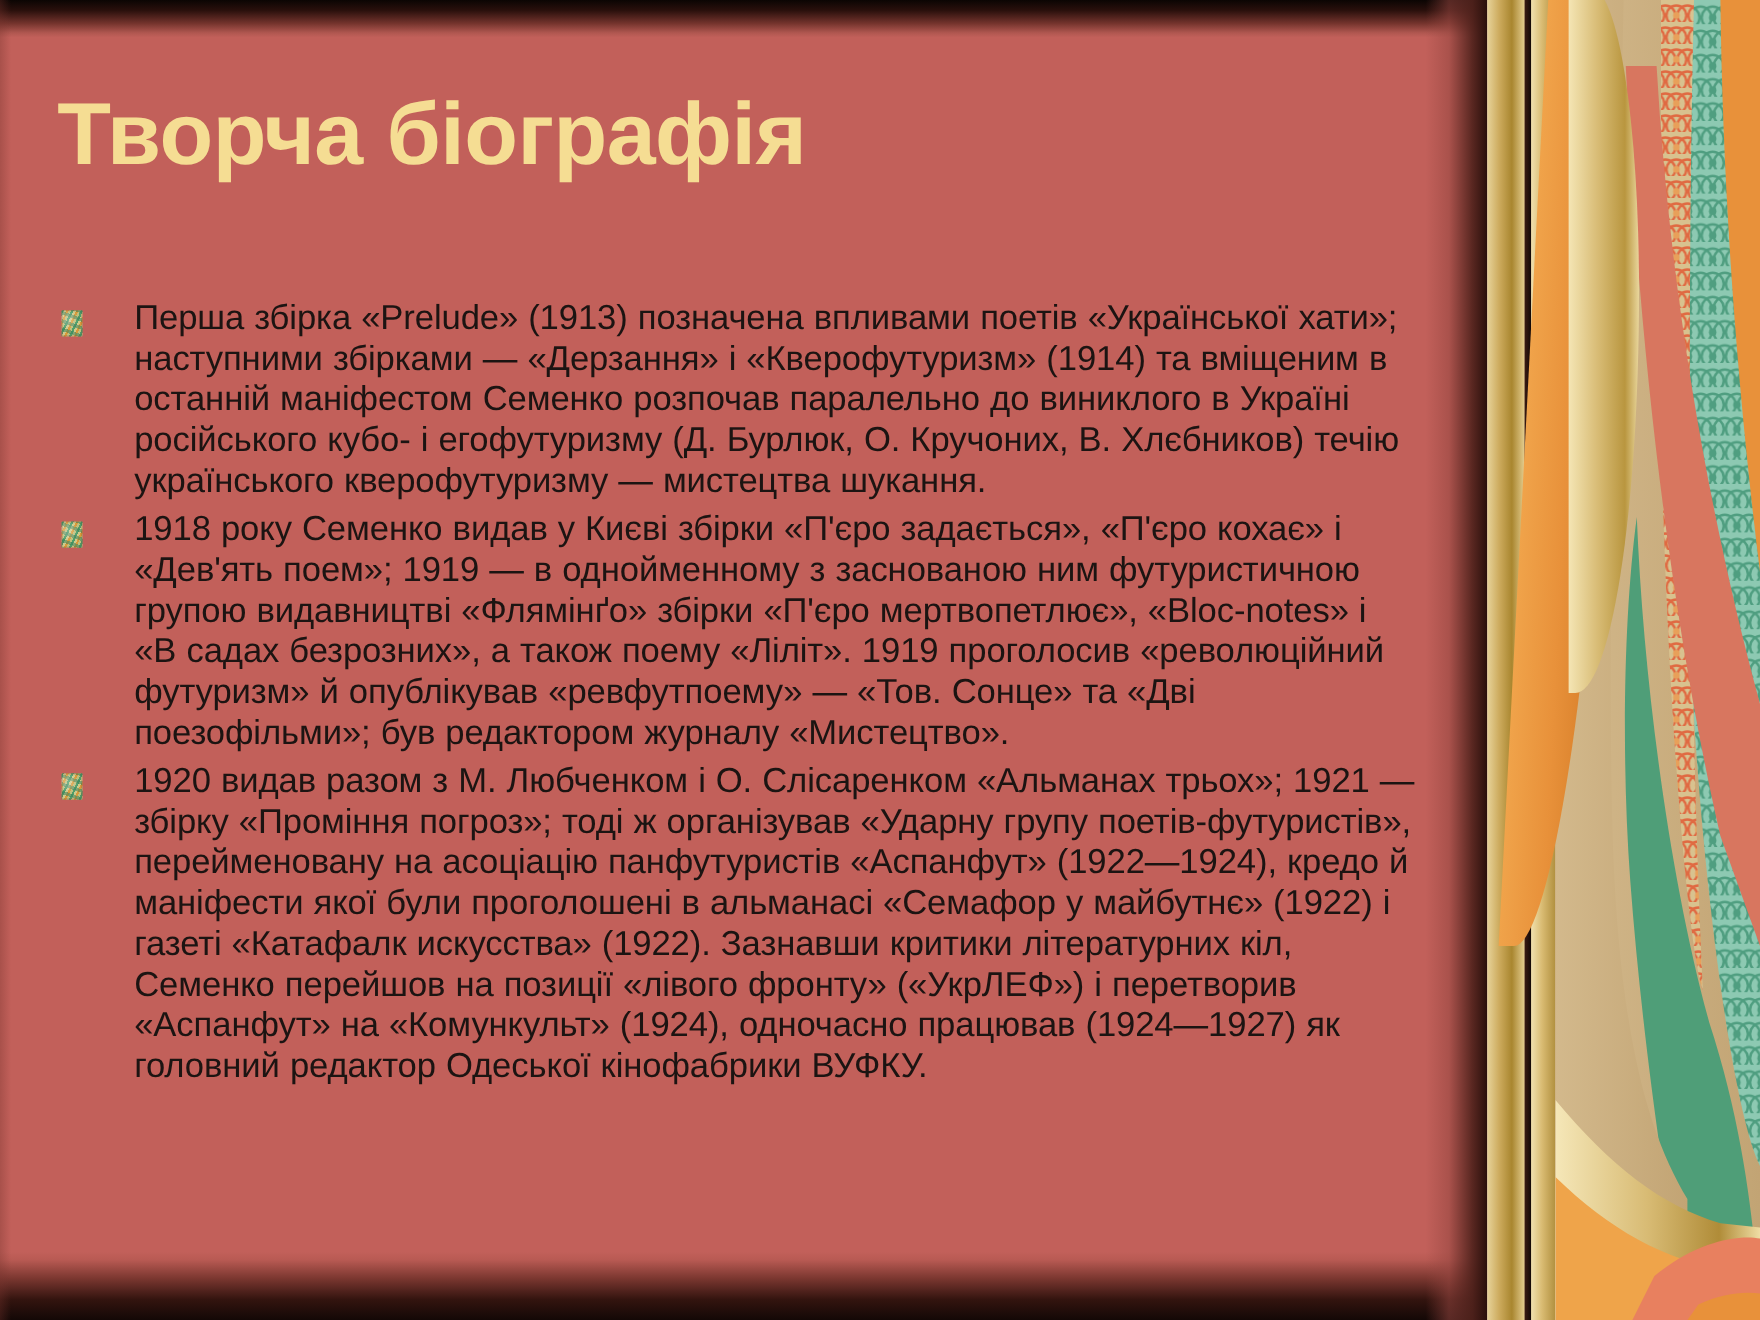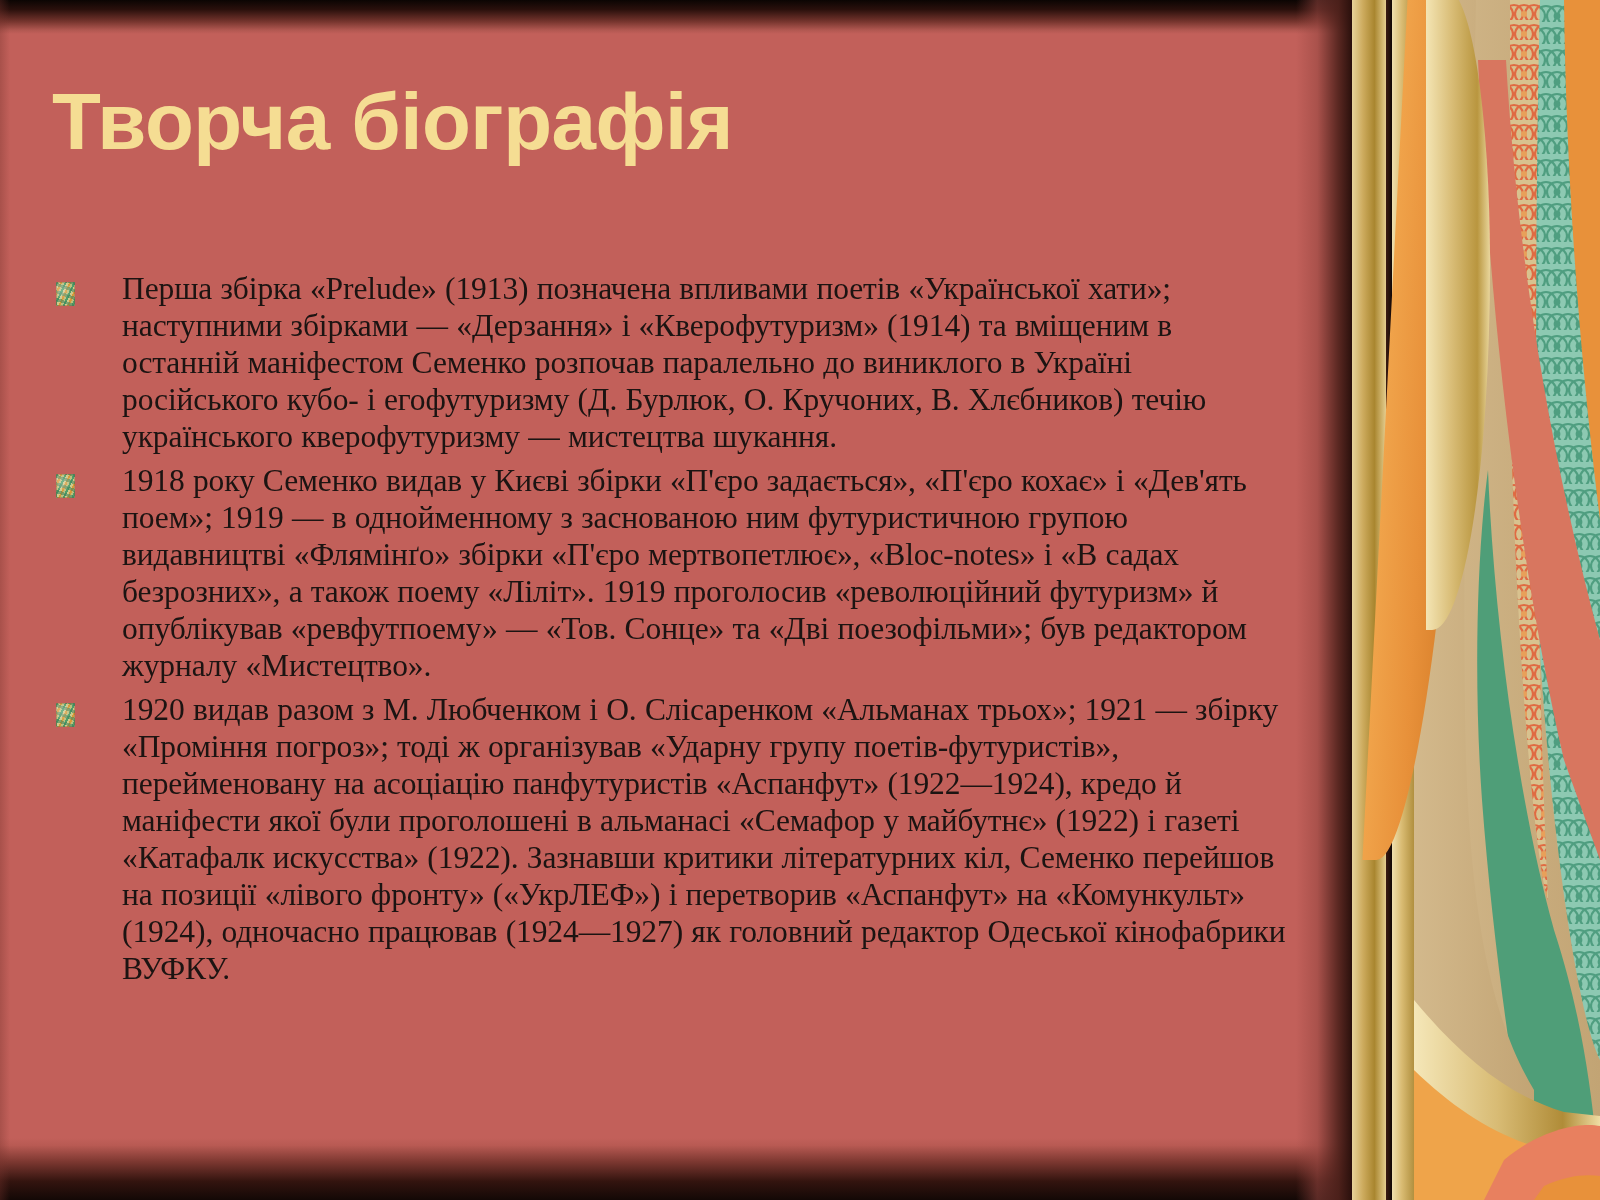--- a/index.html
+++ b/index.html
@@ -56,21 +56,20 @@
     line-height: 1.0;
     white-space: nowrap;
   }
 
   
   #body-list {
     position: absolute;
     left: 56px;
     top: 270px;
     width: 1230px;
-    font-family: Liberation Serif, serif;
   }
   .bullet-row {
     display: flex;
     align-items: flex-start;
     margin-bottom: 7px;
   }
   .bullet-mark {
     flex: 0 0 auto;
     width: 19px;
     height: 24px;

